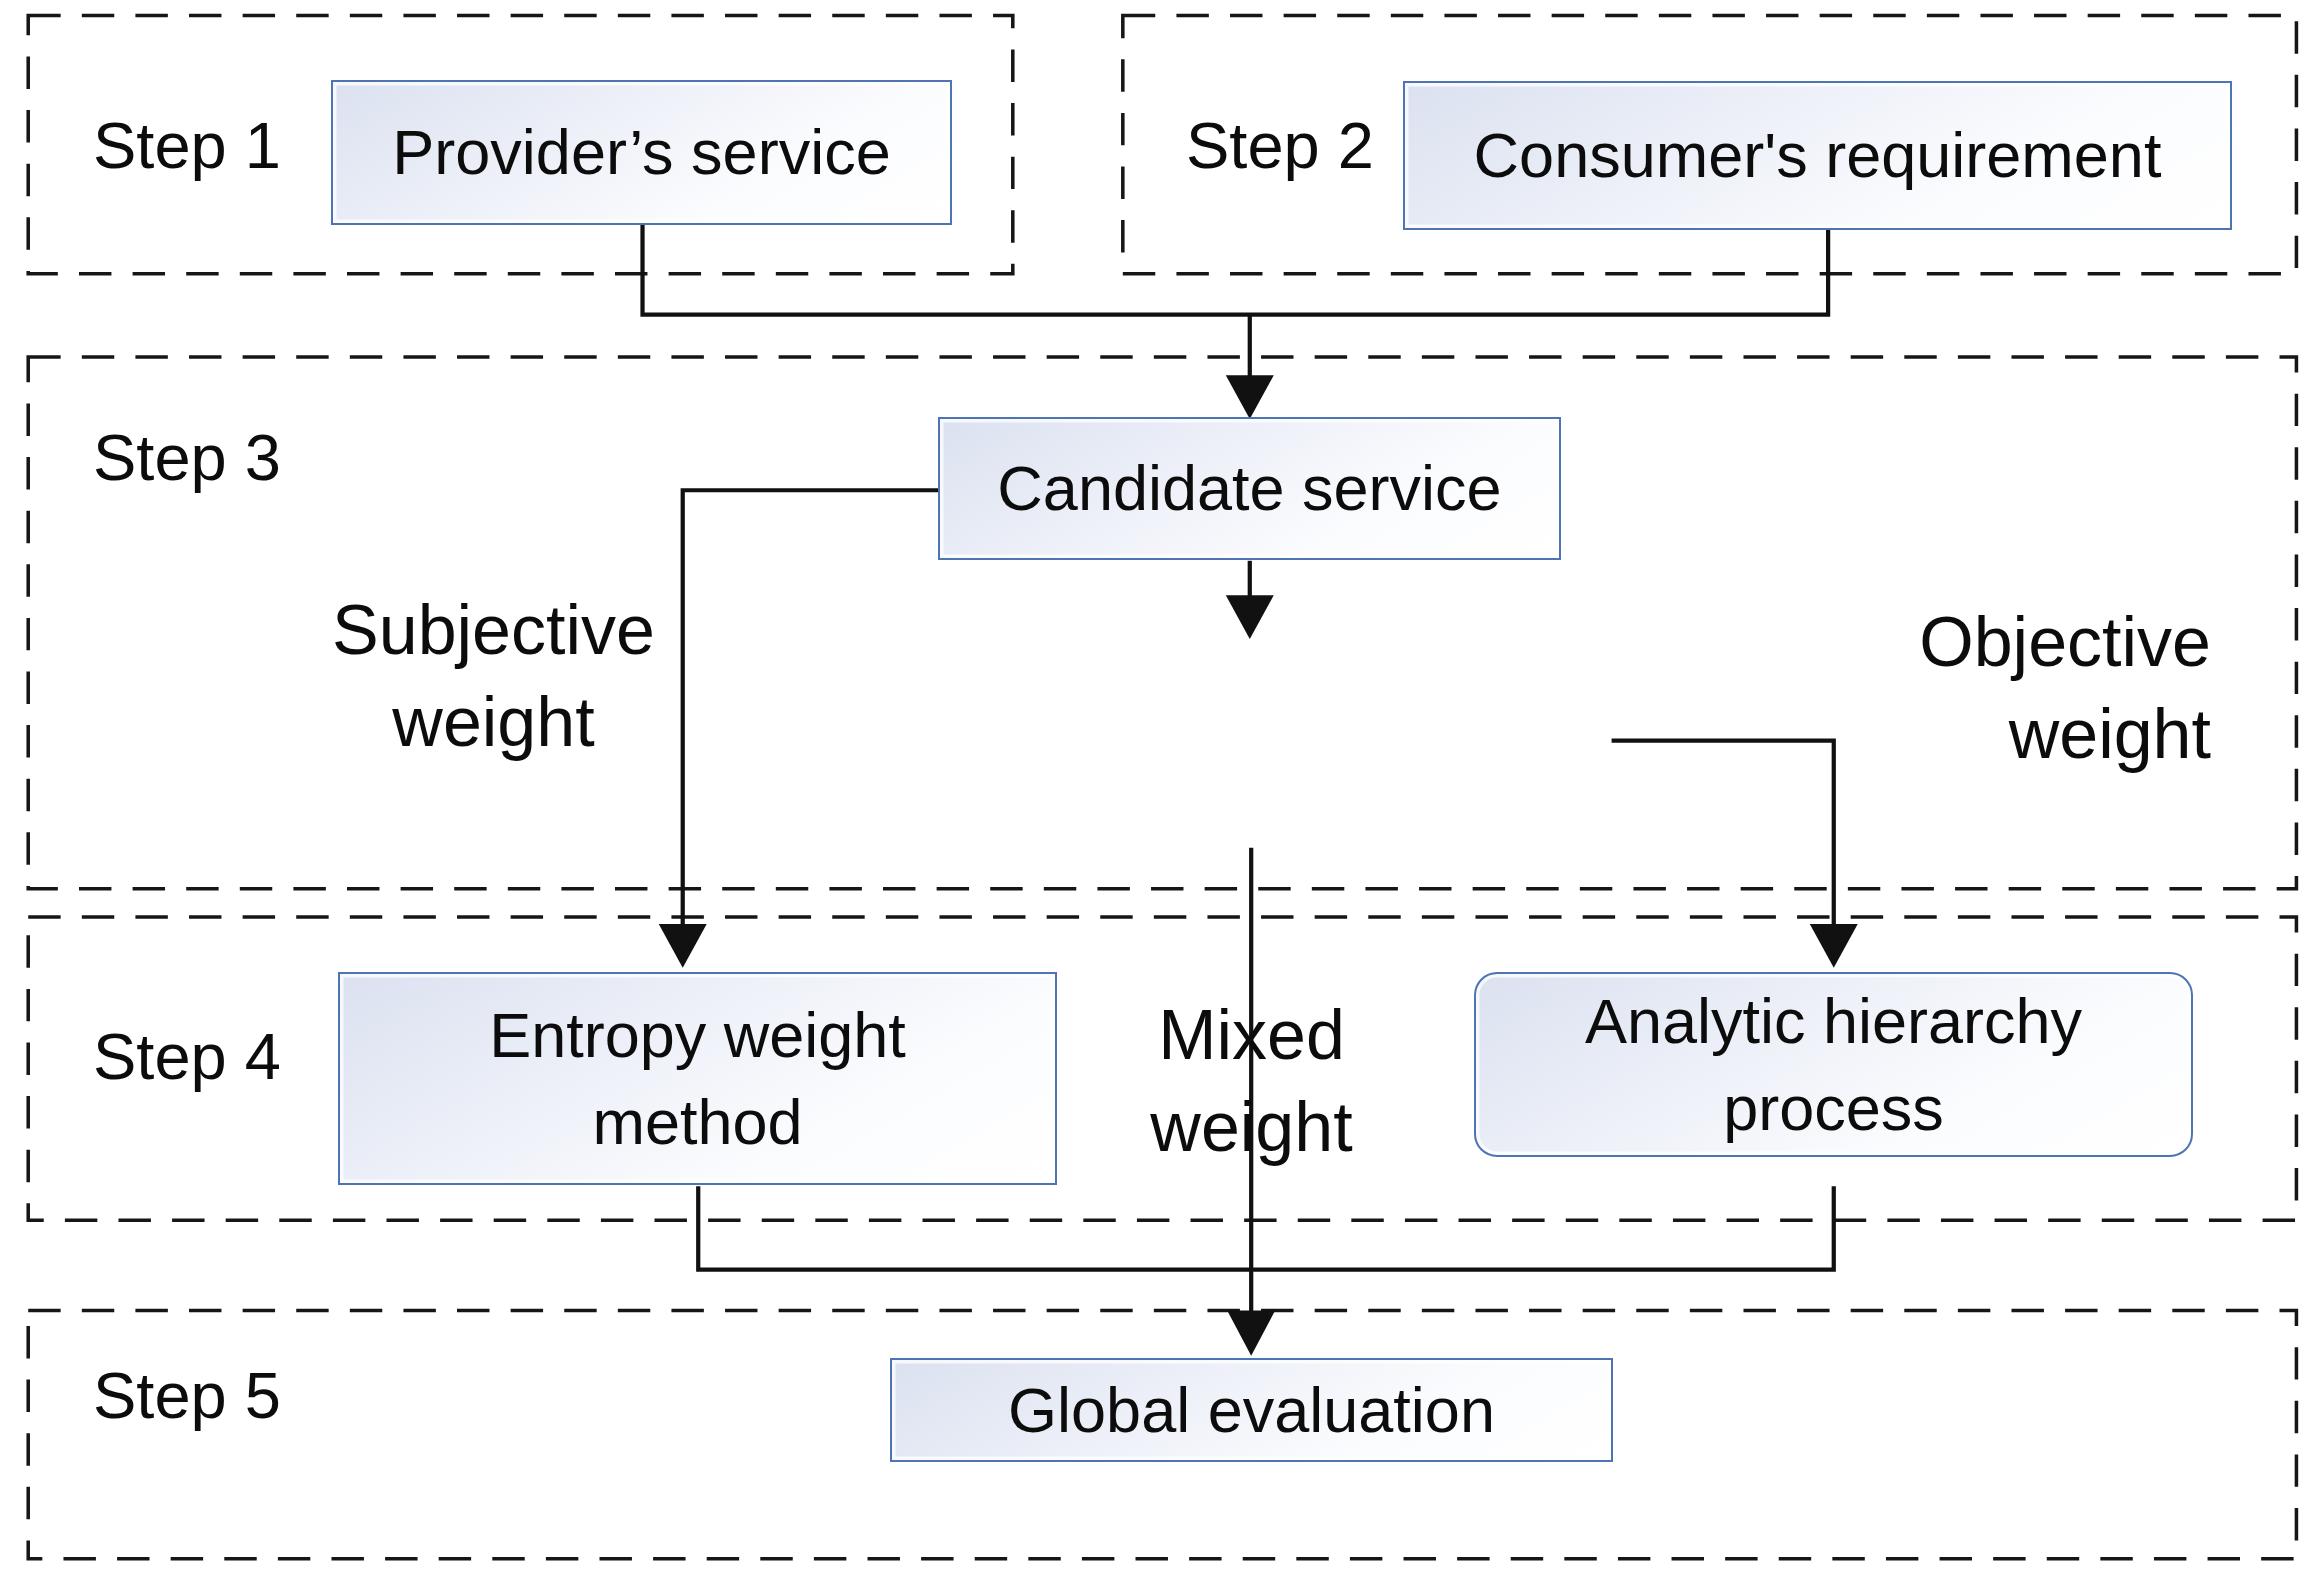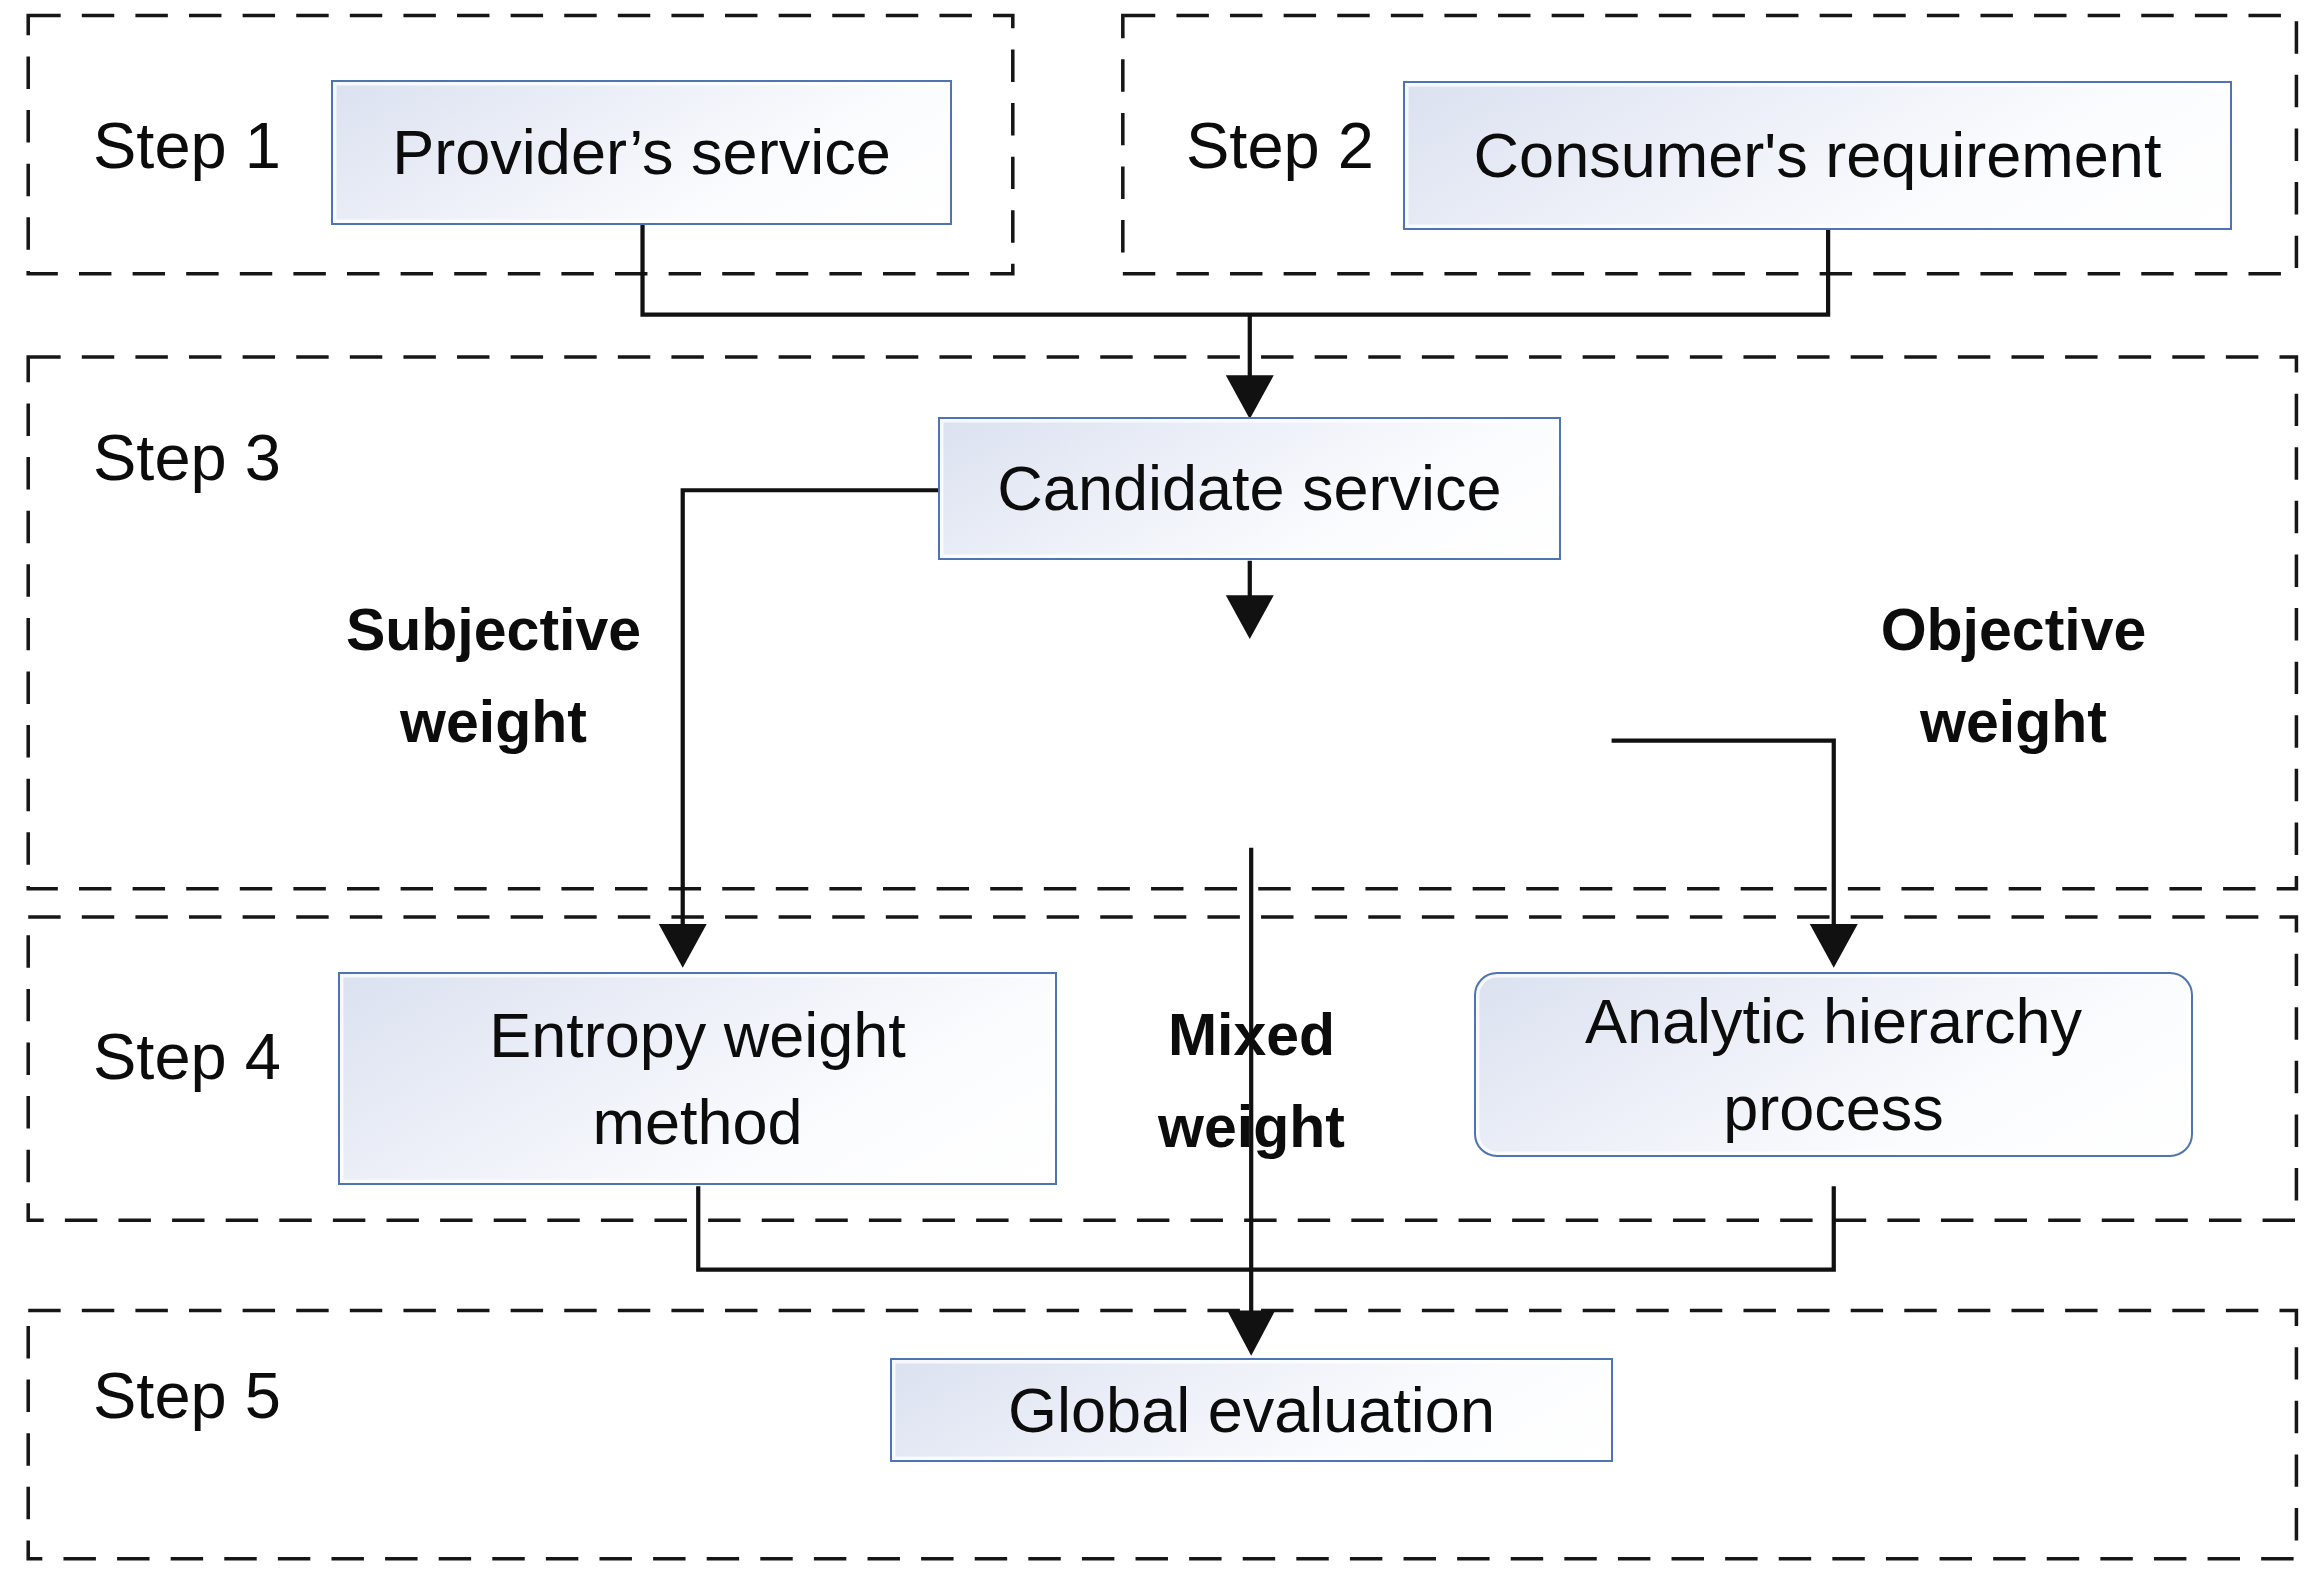--- a/index.html
+++ b/index.html
@@ -24,24 +24,23 @@
     white-space:pre-line;
     box-sizing:border-box;
   }
   .steplabel{
     position:absolute;
     font-size:65px;line-height:71px;
     white-space:nowrap;
   }
   .floatlabel{
     position:absolute;
-    font-size:59px;line-height:92px;
+    font-size:70px;line-height:92px;
     text-align:center;
     white-space:pre-line;
-    font-weight:bold;
   }
 </style>
 </head>
 <body>
 
 <div class="canvas">
 
   <svg class="layer" viewBox="0 0 3288 2240">
 
     <rect x="40" y="22" width="1396" height="366" fill="none" stroke="#161616" stroke-width="5" stroke-dasharray="46 30"></rect>
@@ -81,19 +80,19 @@
   <div class="node" style="left:1403px;top:81px;width:829px;height:149px;">Consumer's requirement</div>
   <div class="node" style="left:938px;top:417px;width:623px;height:143px;">Candidate service</div>
   <div class="node" style="left:338px;top:972px;width:719px;height:213px;">Entropy weight
 method</div>
   <div class="node" style="left:1474px;top:972px;width:719px;height:185px;border-radius:23px;">Analytic hierarchy
 process</div>
   <div class="node" style="left:890px;top:1358px;width:723px;height:104px;">Global evaluation</div>
 
   <div class="floatlabel" style="left:296px;top:584px;width:395px;">Subjective
 weight</div>
-  <div class="floatlabel" style="left:1816px;top:584px;width:395px;">Objective
+  <div class="floatlabel" style="left:1816px;top:596px;width:395px;text-align:right;">Objective
 weight</div>
   <div class="floatlabel" style="left:1054px;top:989px;width:395px;">Mixed
 weight</div>
 
 </div>
 
 
 </body></html>

